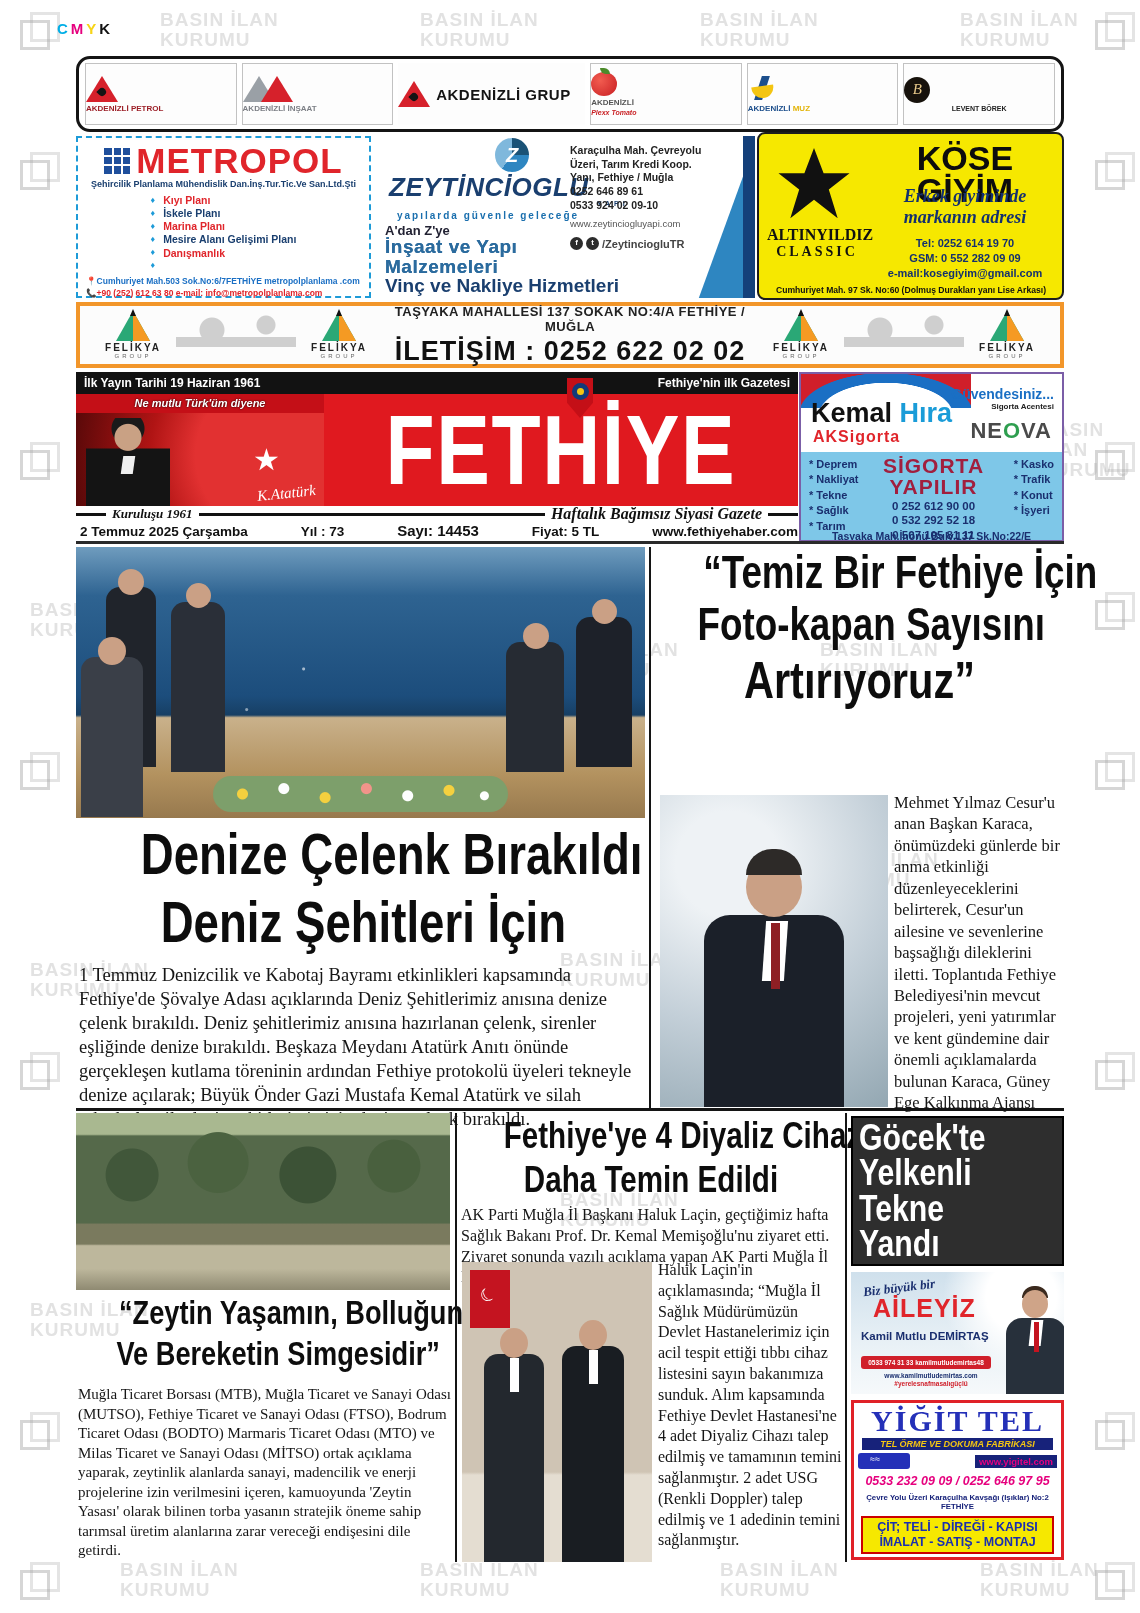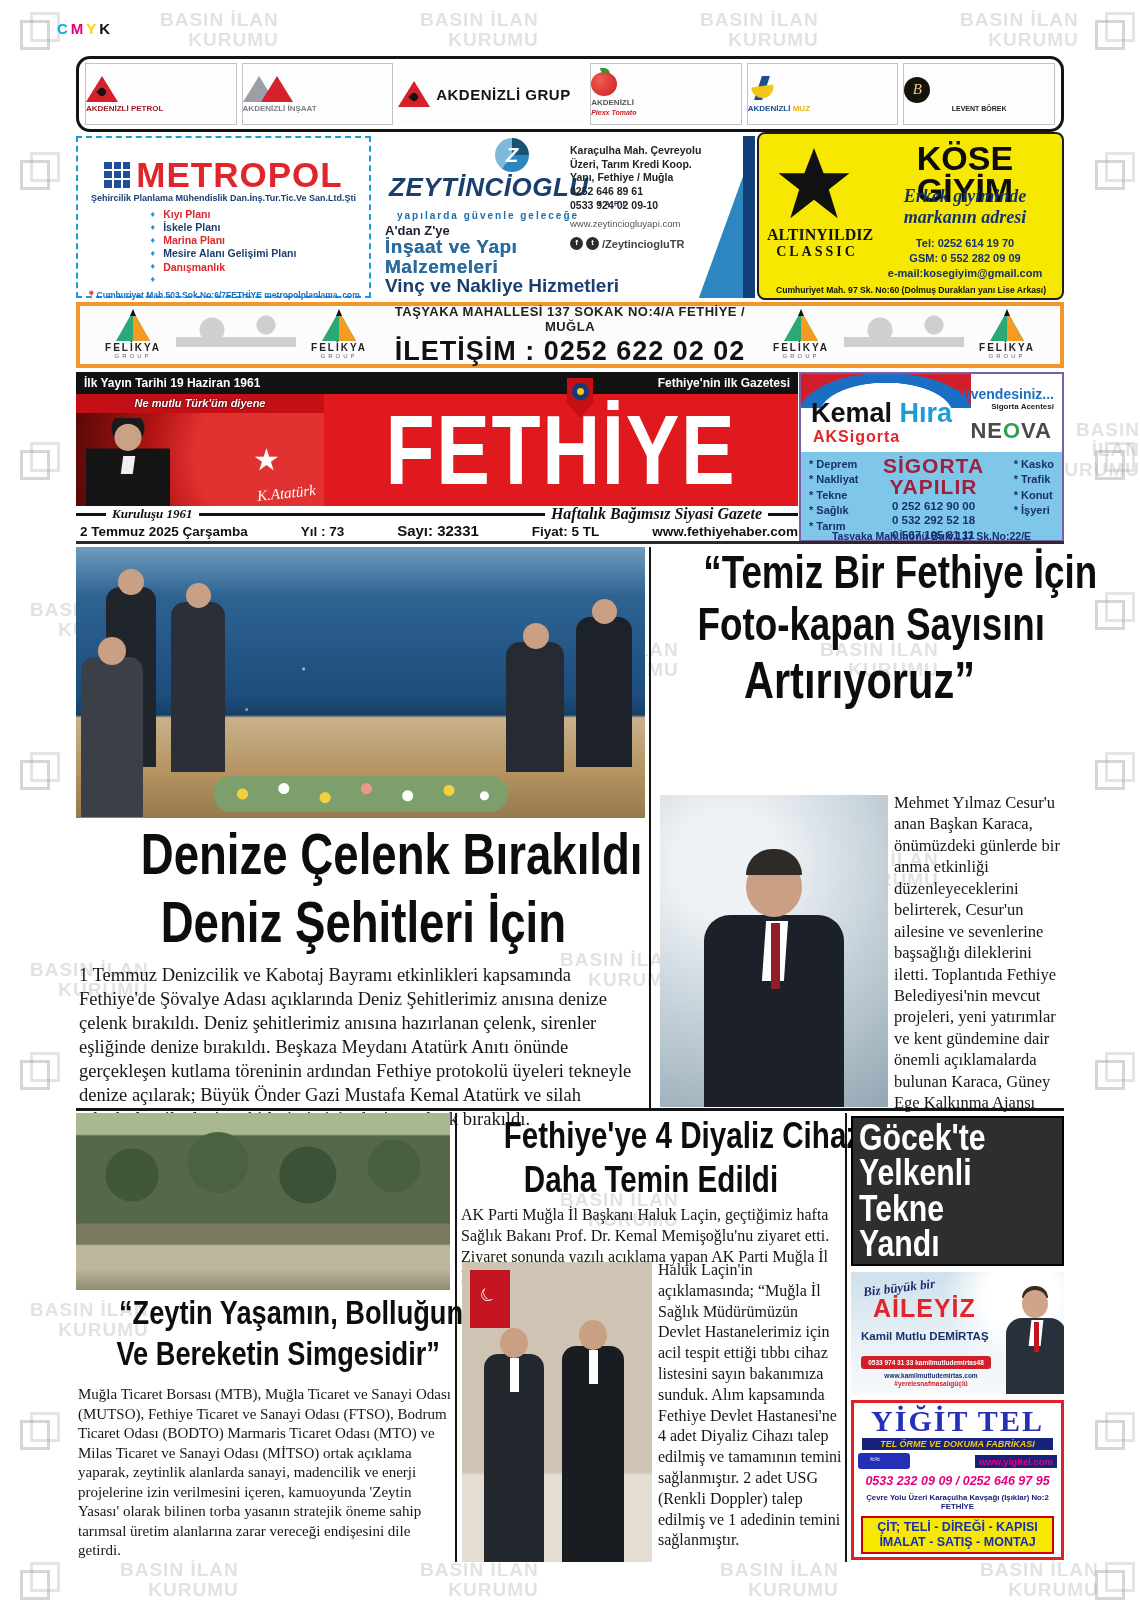--- a/index.html
+++ b/index.html
@@ -3,21 +3,21 @@
 <meta charset="utf-8">
 <style>
   html,body{margin:0;padding:0;background:#e8e8e8;}
   #page{position:relative;width:1140px;height:1613px;background:#ffffff;margin:0 auto;
         font-family:"Liberation Sans",sans-serif;overflow:hidden;}
   [data-name]{box-sizing:border-box;}
   .abs{position:absolute;}
 
   
   .wm{position:absolute;color:rgba(178,178,178,.38);font-weight:bold;font-size:19px;
-      line-height:1.05;text-align:right;letter-spacing:1px;pointer-events:none;z-index:1;white-space:pre-line;}
+      line-height:1.05;text-align:left;letter-spacing:1px;pointer-events:none;z-index:1;white-space:pre-line;}
   .cube{position:absolute;width:24px;height:24px;border:3px solid rgba(165,165,165,.45);z-index:1;}
   .cube::after{content:"";position:absolute;left:7px;top:-11px;width:24px;height:24px;border:3px solid rgba(165,165,165,.3);}
 
   .z2{z-index:2;}
   
   #cmyk{left:56px;top:20px;font-size:15px;font-weight:bold;letter-spacing:1px;}
   #cmyk span{padding:0 1px;}
 
   
   #top-banner{left:76px;top:56px;width:988px;height:76px;border:3px solid #141414;border-radius:14px;
@@ -35,21 +35,21 @@
   .tomato{width:26px;height:24px;border-radius:50%;background:radial-gradient(circle at 35% 35%,#f25c50,#c81e22);position:relative;}
   .tomato::after{content:"";position:absolute;left:9px;top:-4px;width:10px;height:6px;background:#4c8b2b;border-radius:0 6px 0 6px;}
   .muz-ico{position:relative;width:30px;height:26px;}
   .muz-slash{position:absolute;left:10px;top:0;width:8px;height:24px;background:#1d4f8c;transform:skewX(-18deg);}
   .muz-banana{position:absolute;left:4px;top:10px;width:22px;height:12px;border-radius:0 0 14px 14px;background:#f4c512;transform:rotate(-8deg);}
   .borek-ico{width:26px;height:26px;border-radius:50%;background:#17120c;color:#e8c98a;font-family:"Liberation Serif",serif;
       font-style:italic;font-size:15px;display:flex;align-items:center;justify-content:center;}
 
   
   #metropol{left:76px;top:136px;width:295px;height:162px;border:2px dashed #1d9bd8;background:#fff;padding:5px 8px 4px;}
-  .met-head{display:flex;align-items:center;justify-content:center;gap:6px;margin-top:14px;}
+  .met-head{display:flex;align-items:center;justify-content:center;gap:6px;}
   .met-grid{width:26px;height:26px;display:grid;grid-template-columns:repeat(3,1fr);grid-template-rows:repeat(3,1fr);gap:2px;}
   .met-grid i{background:#1f4f9c;}
   .met-title{font-size:35px;font-weight:bold;color:#e0252b;letter-spacing:1px;line-height:1;}
   .met-sub{font-size:9px;font-weight:bold;color:#1a3f6f;text-align:center;margin-top:1px;}
   .met-cols{display:flex;justify-content:center;gap:8px;margin-top:5px;font-size:10.5px;font-weight:bold;line-height:1.25;}
   .met-col-l{text-align:right;}
   .met-col-l div:nth-child(odd){color:#1a3f6f;} .met-col-l div:nth-child(even){color:#e0252b;}
   .met-col-r div:nth-child(odd){color:#e0252b;} .met-col-r div:nth-child(even){color:#1a3f6f;}
   .met-bullets{color:#1d9bd8;font-size:9px;line-height:1.45;}
   .met-foot{margin-top:4px;font-size:8.5px;font-weight:bold;color:#1a6fc4;line-height:1.4;}
@@ -525,21 +525,21 @@
   <div class="abs z2" id="found-row" data-name="founding-row">
     <div class="rule short"></div>
     <span class="f1" data-name="founded-label">Kuruluşu 1961</span>
     <div class="rule"></div>
     <span class="f2" data-name="gazette-subtitle">Haftalık Bağımsız Siyasi Gazete</span>
     <div class="rule short"></div>
   </div>
   <div class="abs z2" id="date-row" data-name="issue-info-row">
     <span data-name="issue-date">2 Temmuz 2025 Çarşamba</span>
     <span data-name="issue-year">Yıl : 73</span>
-    <span class="big" data-name="issue-number">Sayı: 32331</span>
+    <span class="big" data-name="issue-number">Sayı: 14453</span>
     <span data-name="issue-price">Fiyat: 5 TL</span>
     <span data-name="newspaper-website">www.fethiyehaber.com</span>
   </div>
   <div class="abs z2" id="rule-main" data-name="masthead-divider"></div>
 
   <div class="photo z2" id="photo-sea" data-name="wreath-ceremony-photo">
     <div class="person" style="left:30px;top:40px;width:50px;height:180px;background:#20242b"></div>
     <div class="head" style="left:42px;top:22px;width:26px;height:26px"></div>
     <div class="person" style="left:95px;top:55px;width:54px;height:170px;background:#2a2f38"></div>
     <div class="head" style="left:110px;top:36px;width:25px;height:25px"></div>

